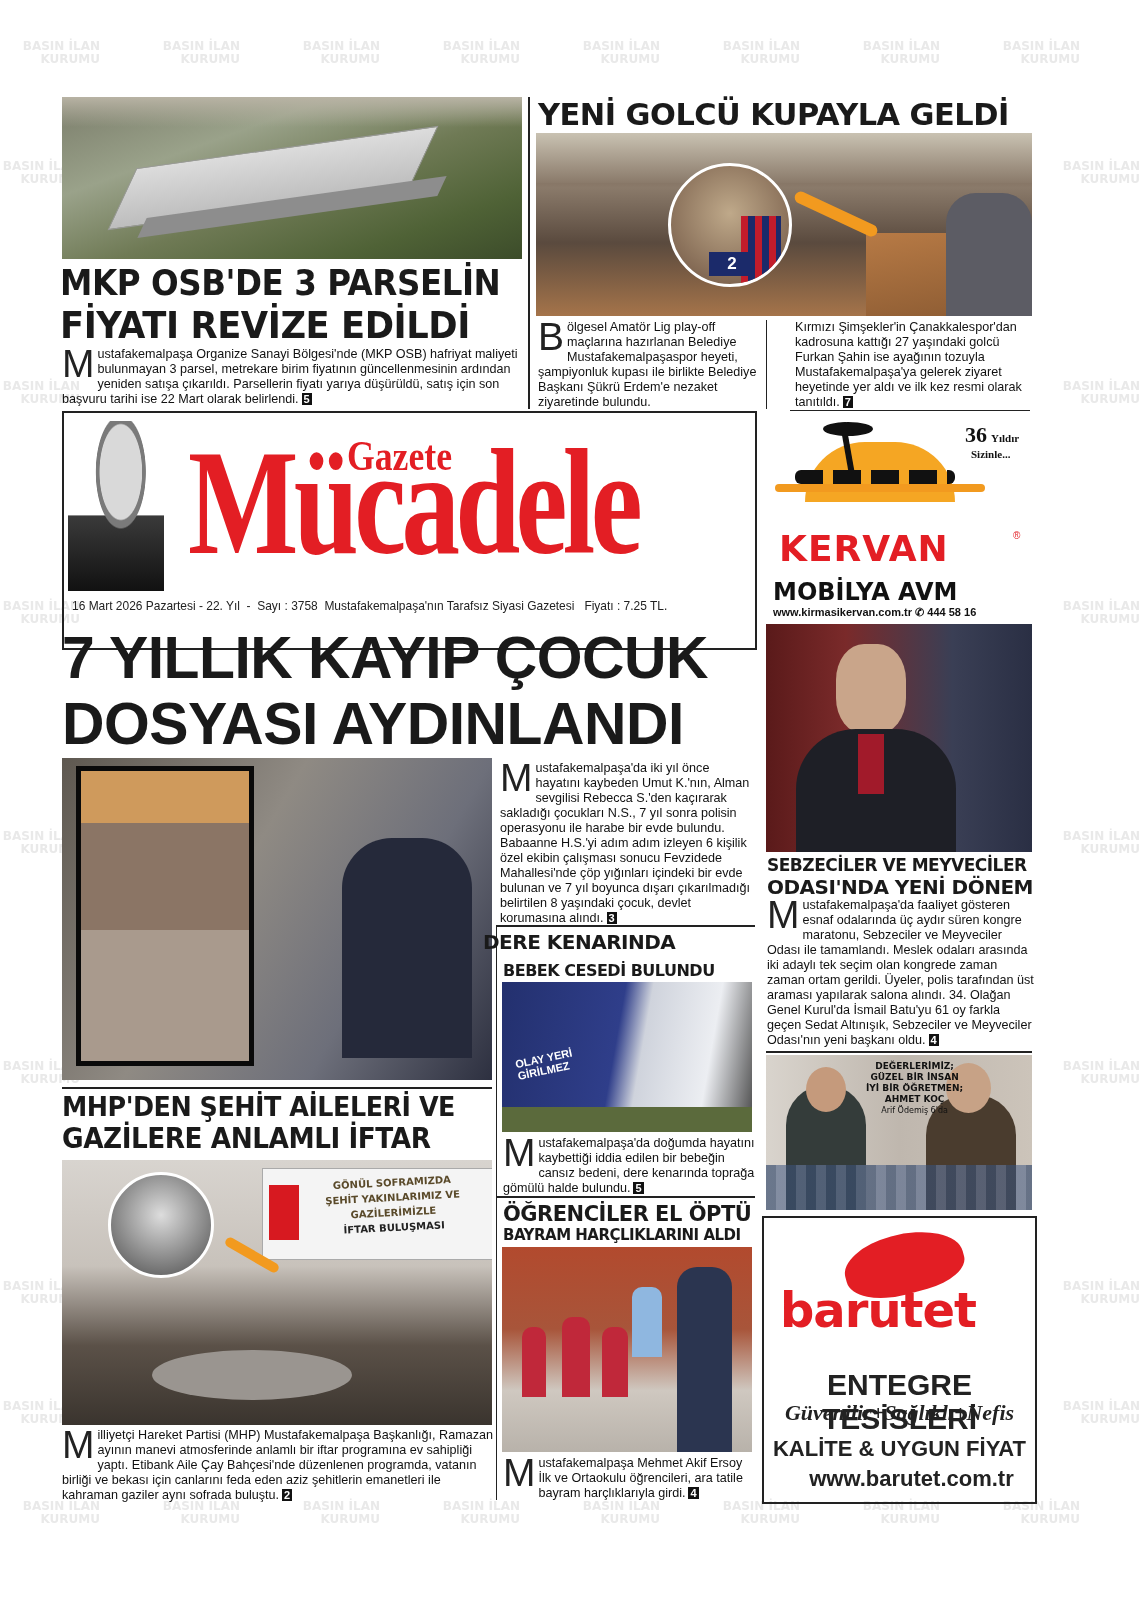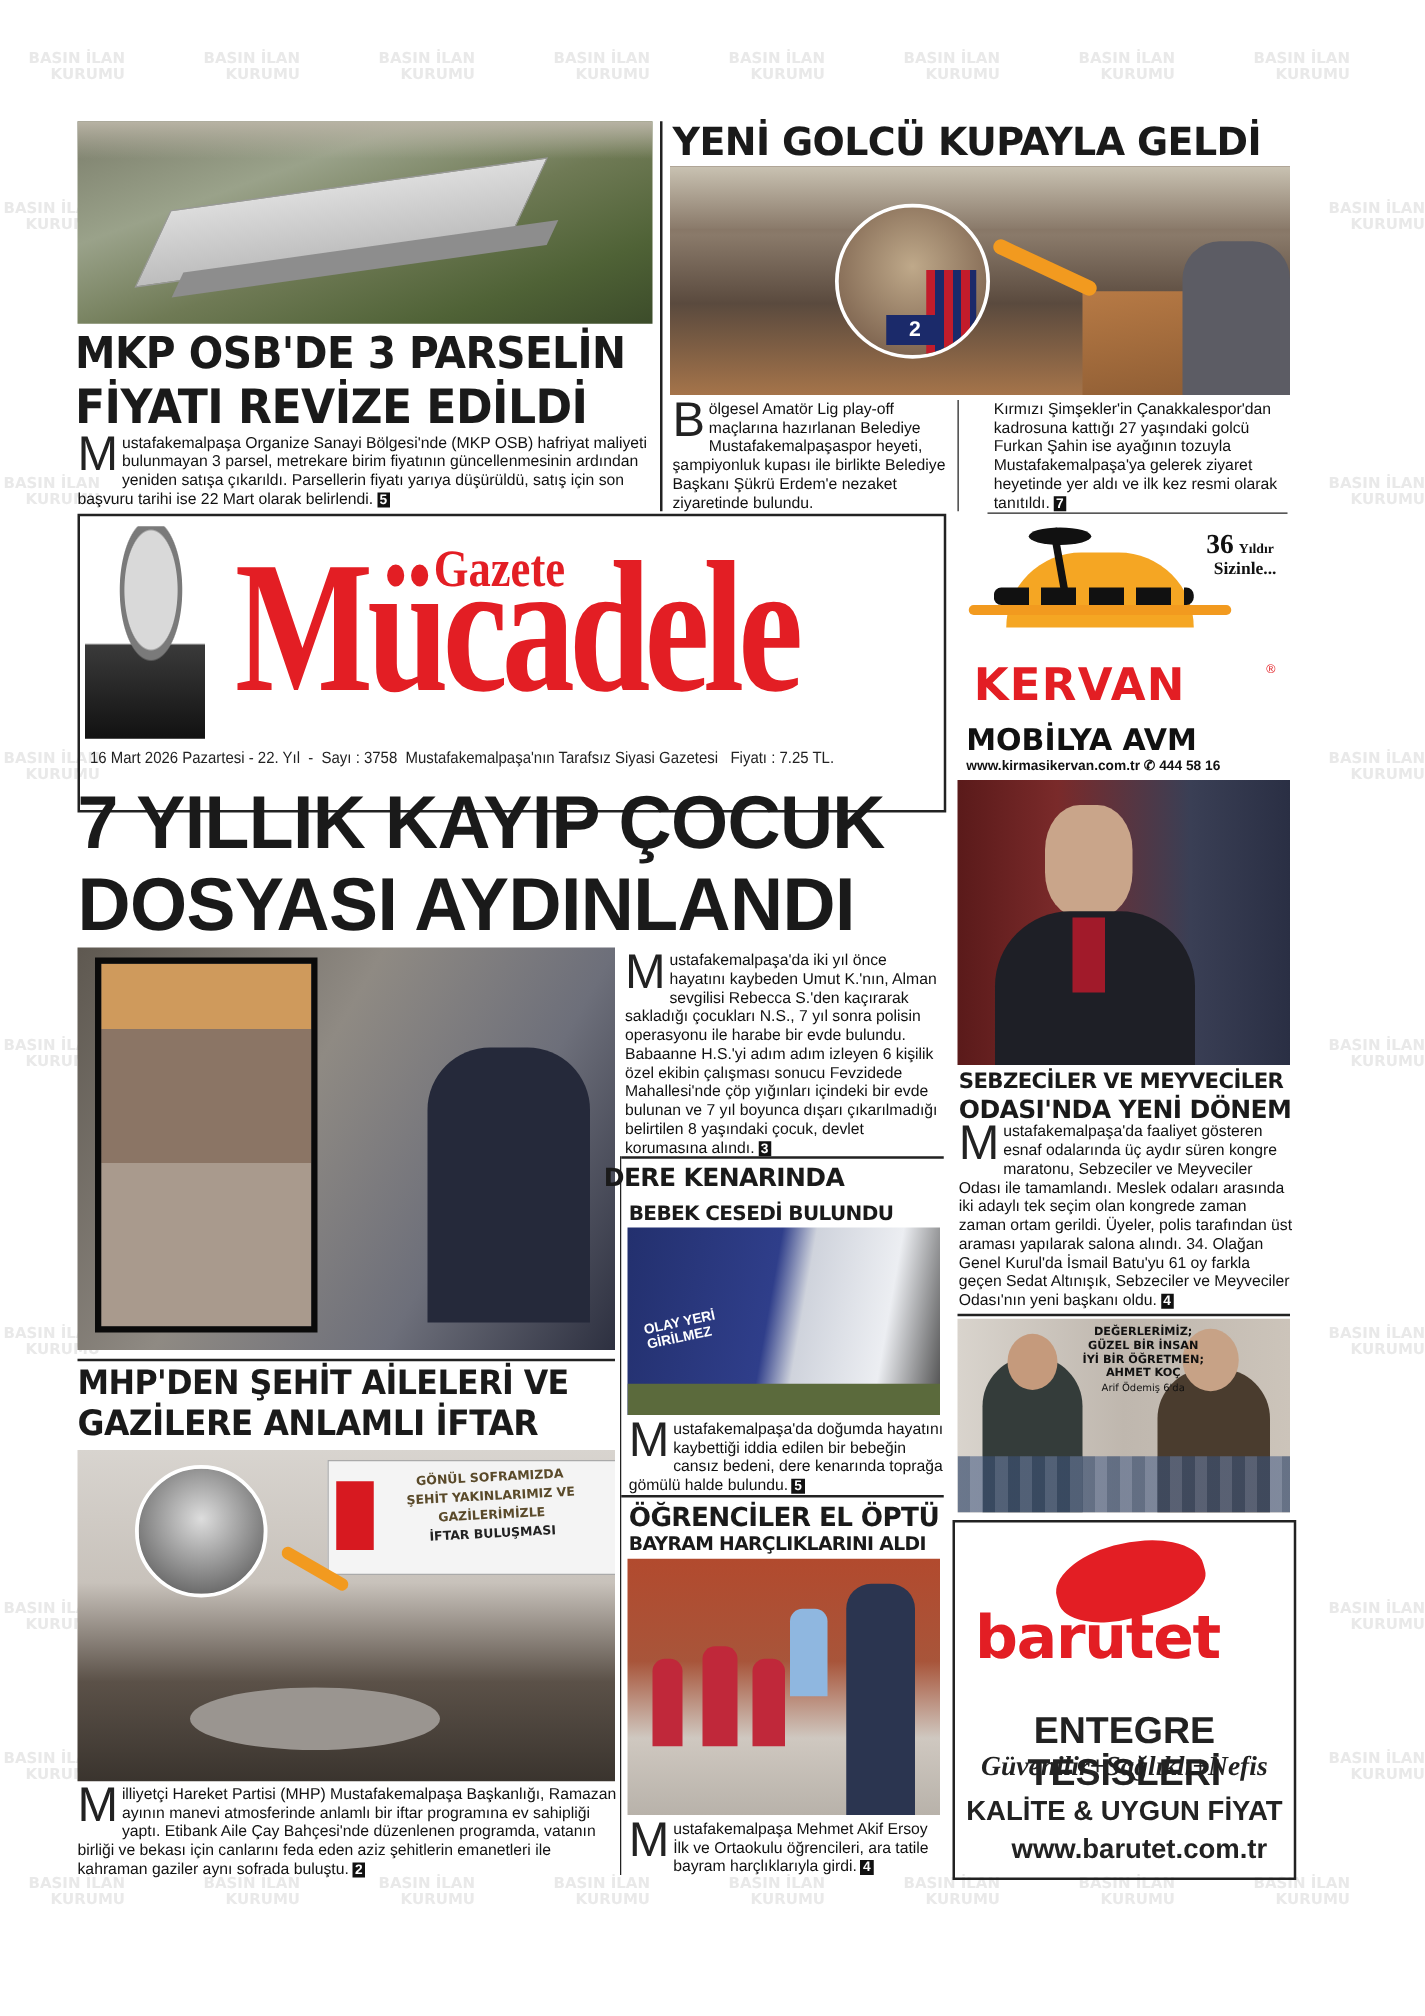--- a/index.html
+++ b/index.html
@@ -184,21 +184,21 @@
   <div style="position:absolute;left:10px;top:10px;width:190px;height:72px;">
     <div style="position:absolute;left:30px;top:20px;width:150px;height:60px;border-radius:75px 75px 0 0;background:#f5a623;"></div>
     <div style="position:absolute;left:0;top:62px;width:210px;height:8px;background:#f29a1f;border-radius:4px;"></div>
     <div style="position:absolute;left:70px;top:0;width:6px;height:60px;background:#111;transform:rotate(-10deg);"></div>
     <div style="position:absolute;left:48px;top:0;width:50px;height:14px;background:#111;border-radius:50%;"></div>
     <div style="position:absolute;left:20px;top:48px;width:160px;height:14px;background:repeating-linear-gradient(90deg,#111 0 28px,transparent 28px 38px);border-radius:6px;"></div>
   </div>
   <div style="position:absolute;left:200px;top:10px;font-family:'Liberation Serif',serif;font-weight:bold;">
     <span style="font-size:22px;">36</span>
     <span style="font-size:11px;">Yıldır</span>
-    <div style="font-size:14px;margin-left:6px;">Sizinle...</div>
+    <div style="font-size:11px;margin-left:6px;">Sizinle...</div>
   </div>
   <div style="position:absolute;left:14px;top:119px;font-family:'DejaVu Sans',sans-serif;font-weight:bold;color:#e31e24;font-size:36px;line-height:1;letter-spacing:1px;">KERVAN</div>
   <span style="position:absolute;left:248px;top:118px;color:#e31e24;font-size:10px;">®</span>
   <div style="position:absolute;left:8px;top:168px;font-family:'DejaVu Sans',sans-serif;font-weight:bold;color:#111;font-size:24px;line-height:1;">MOBİLYA AVM</div>
   <div style="position:absolute;left:8px;top:194px;font-size:11px;font-weight:bold;white-space:nowrap;">
     <span>www.kirmasikervan.com.tr</span>
     <span>✆</span>
     <span>444 58 16</span>
   </div>
 </div>

